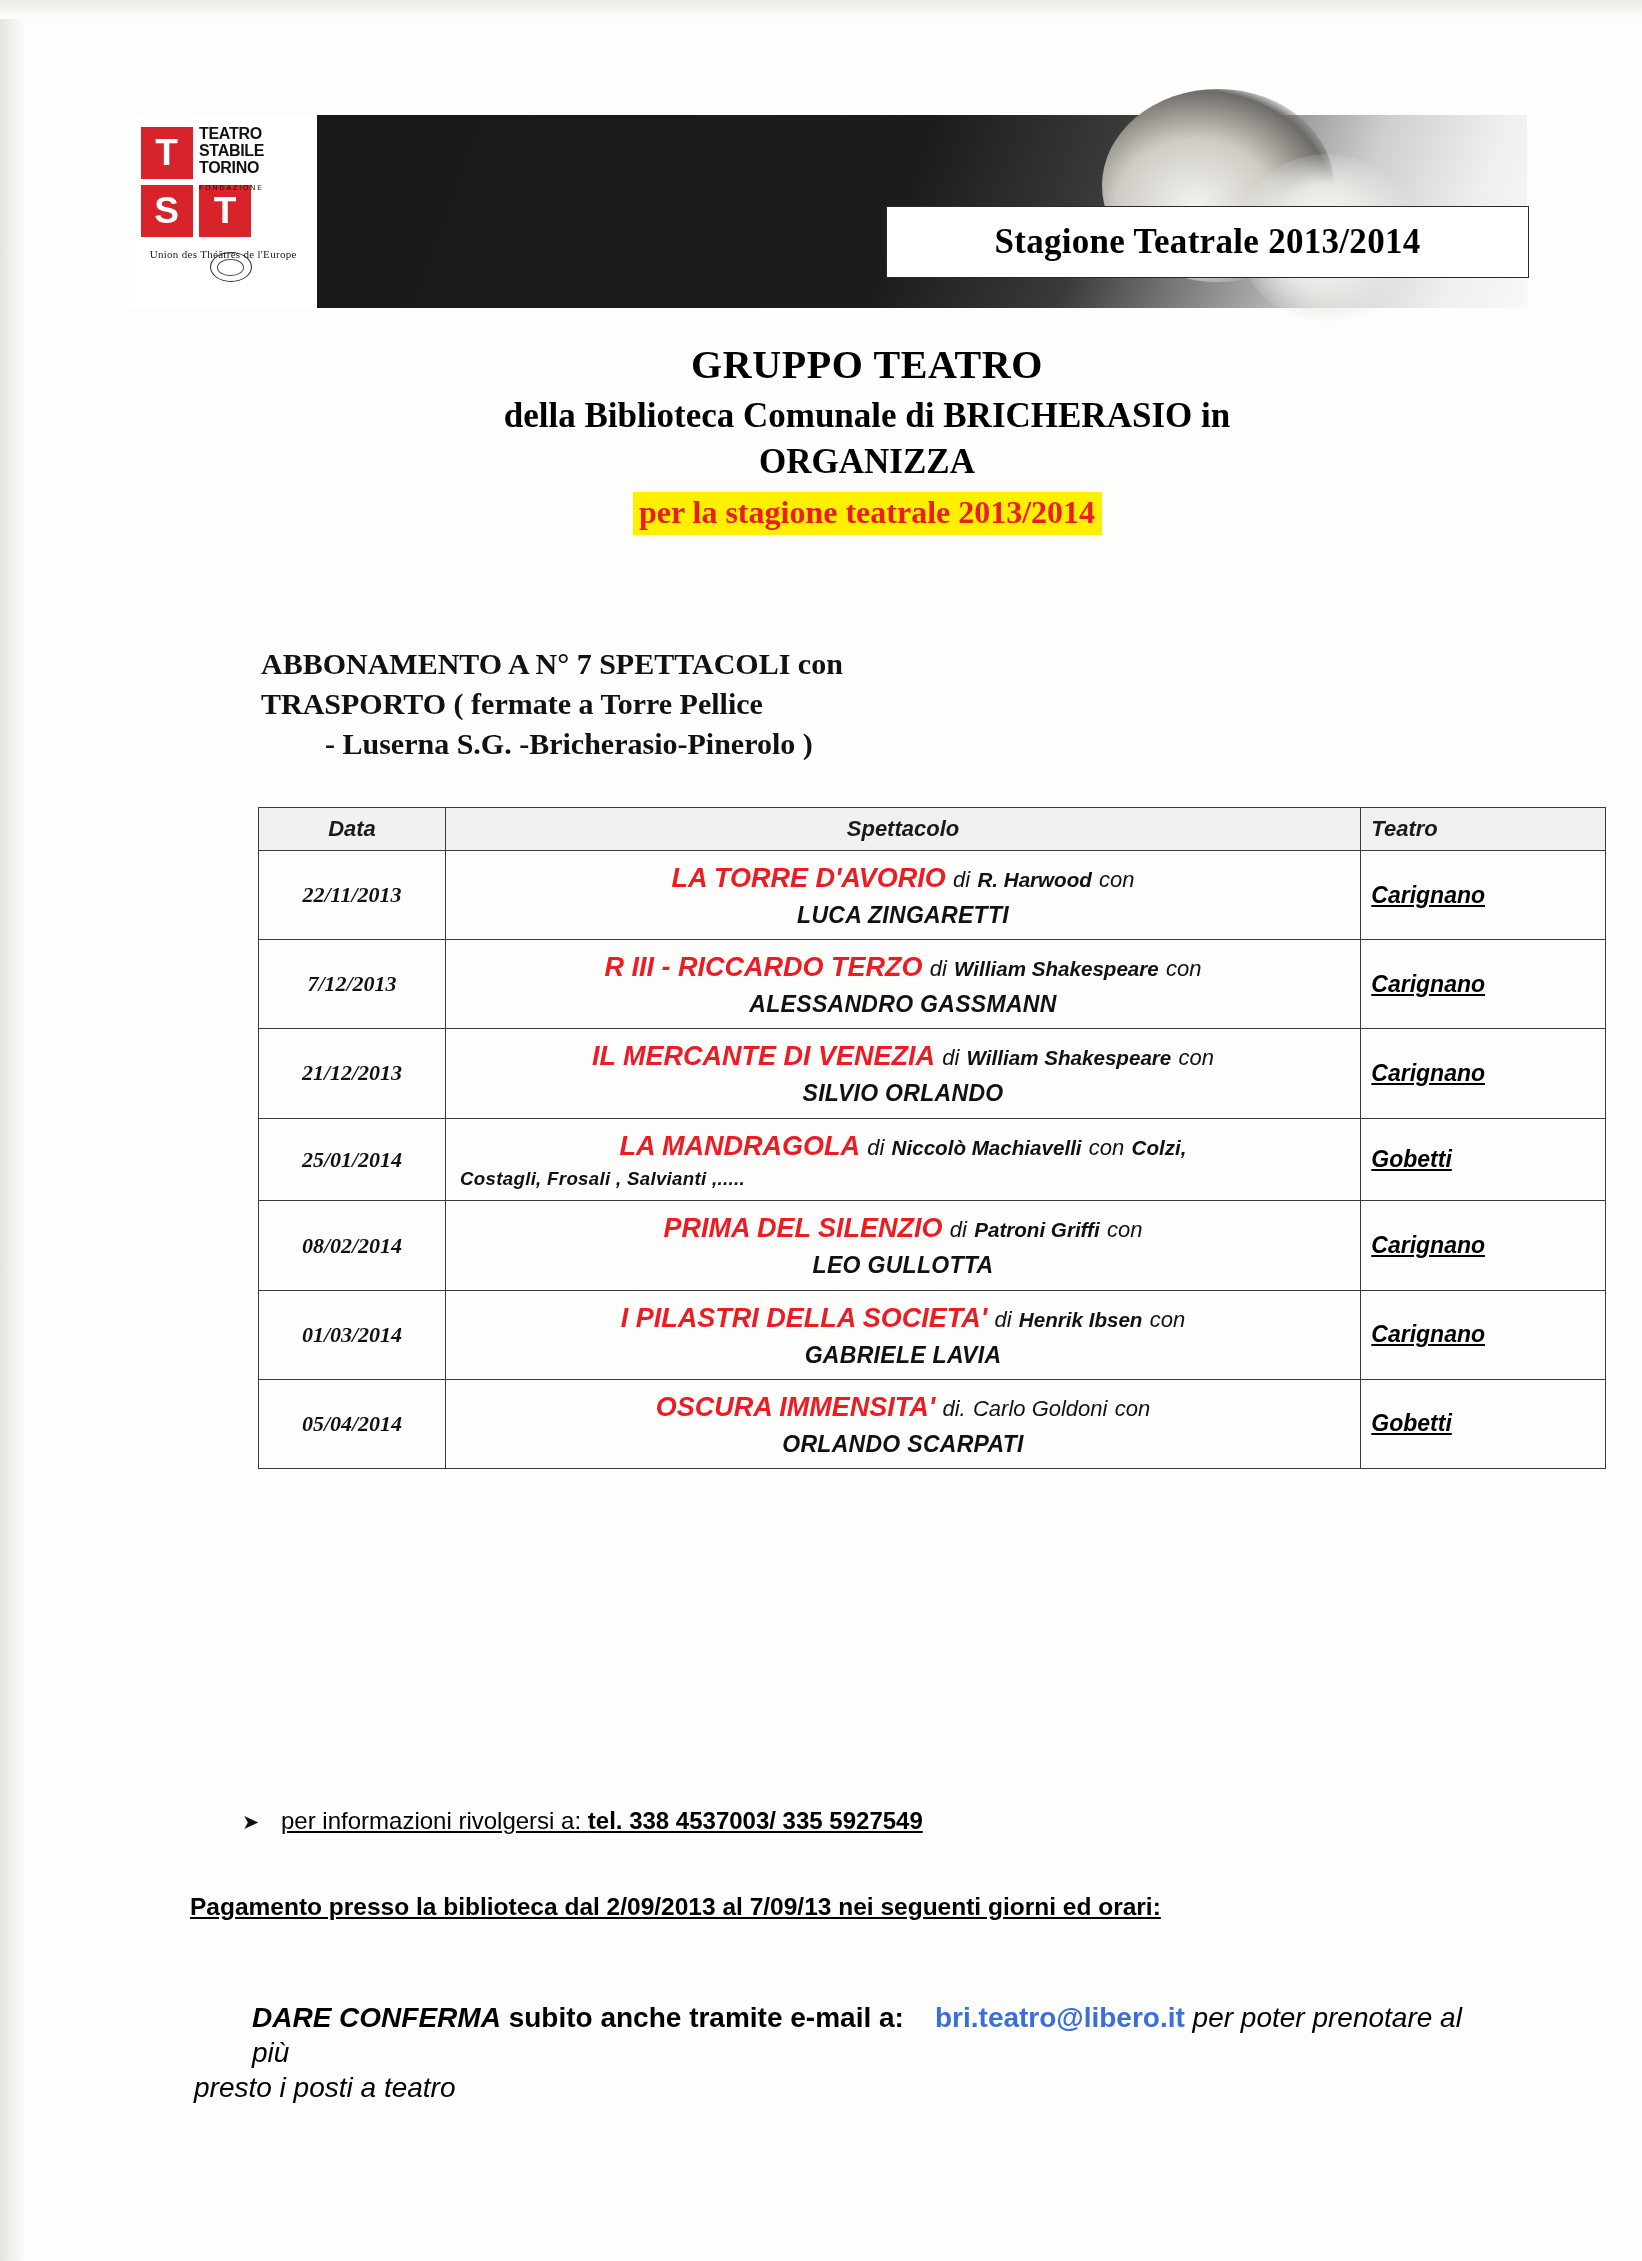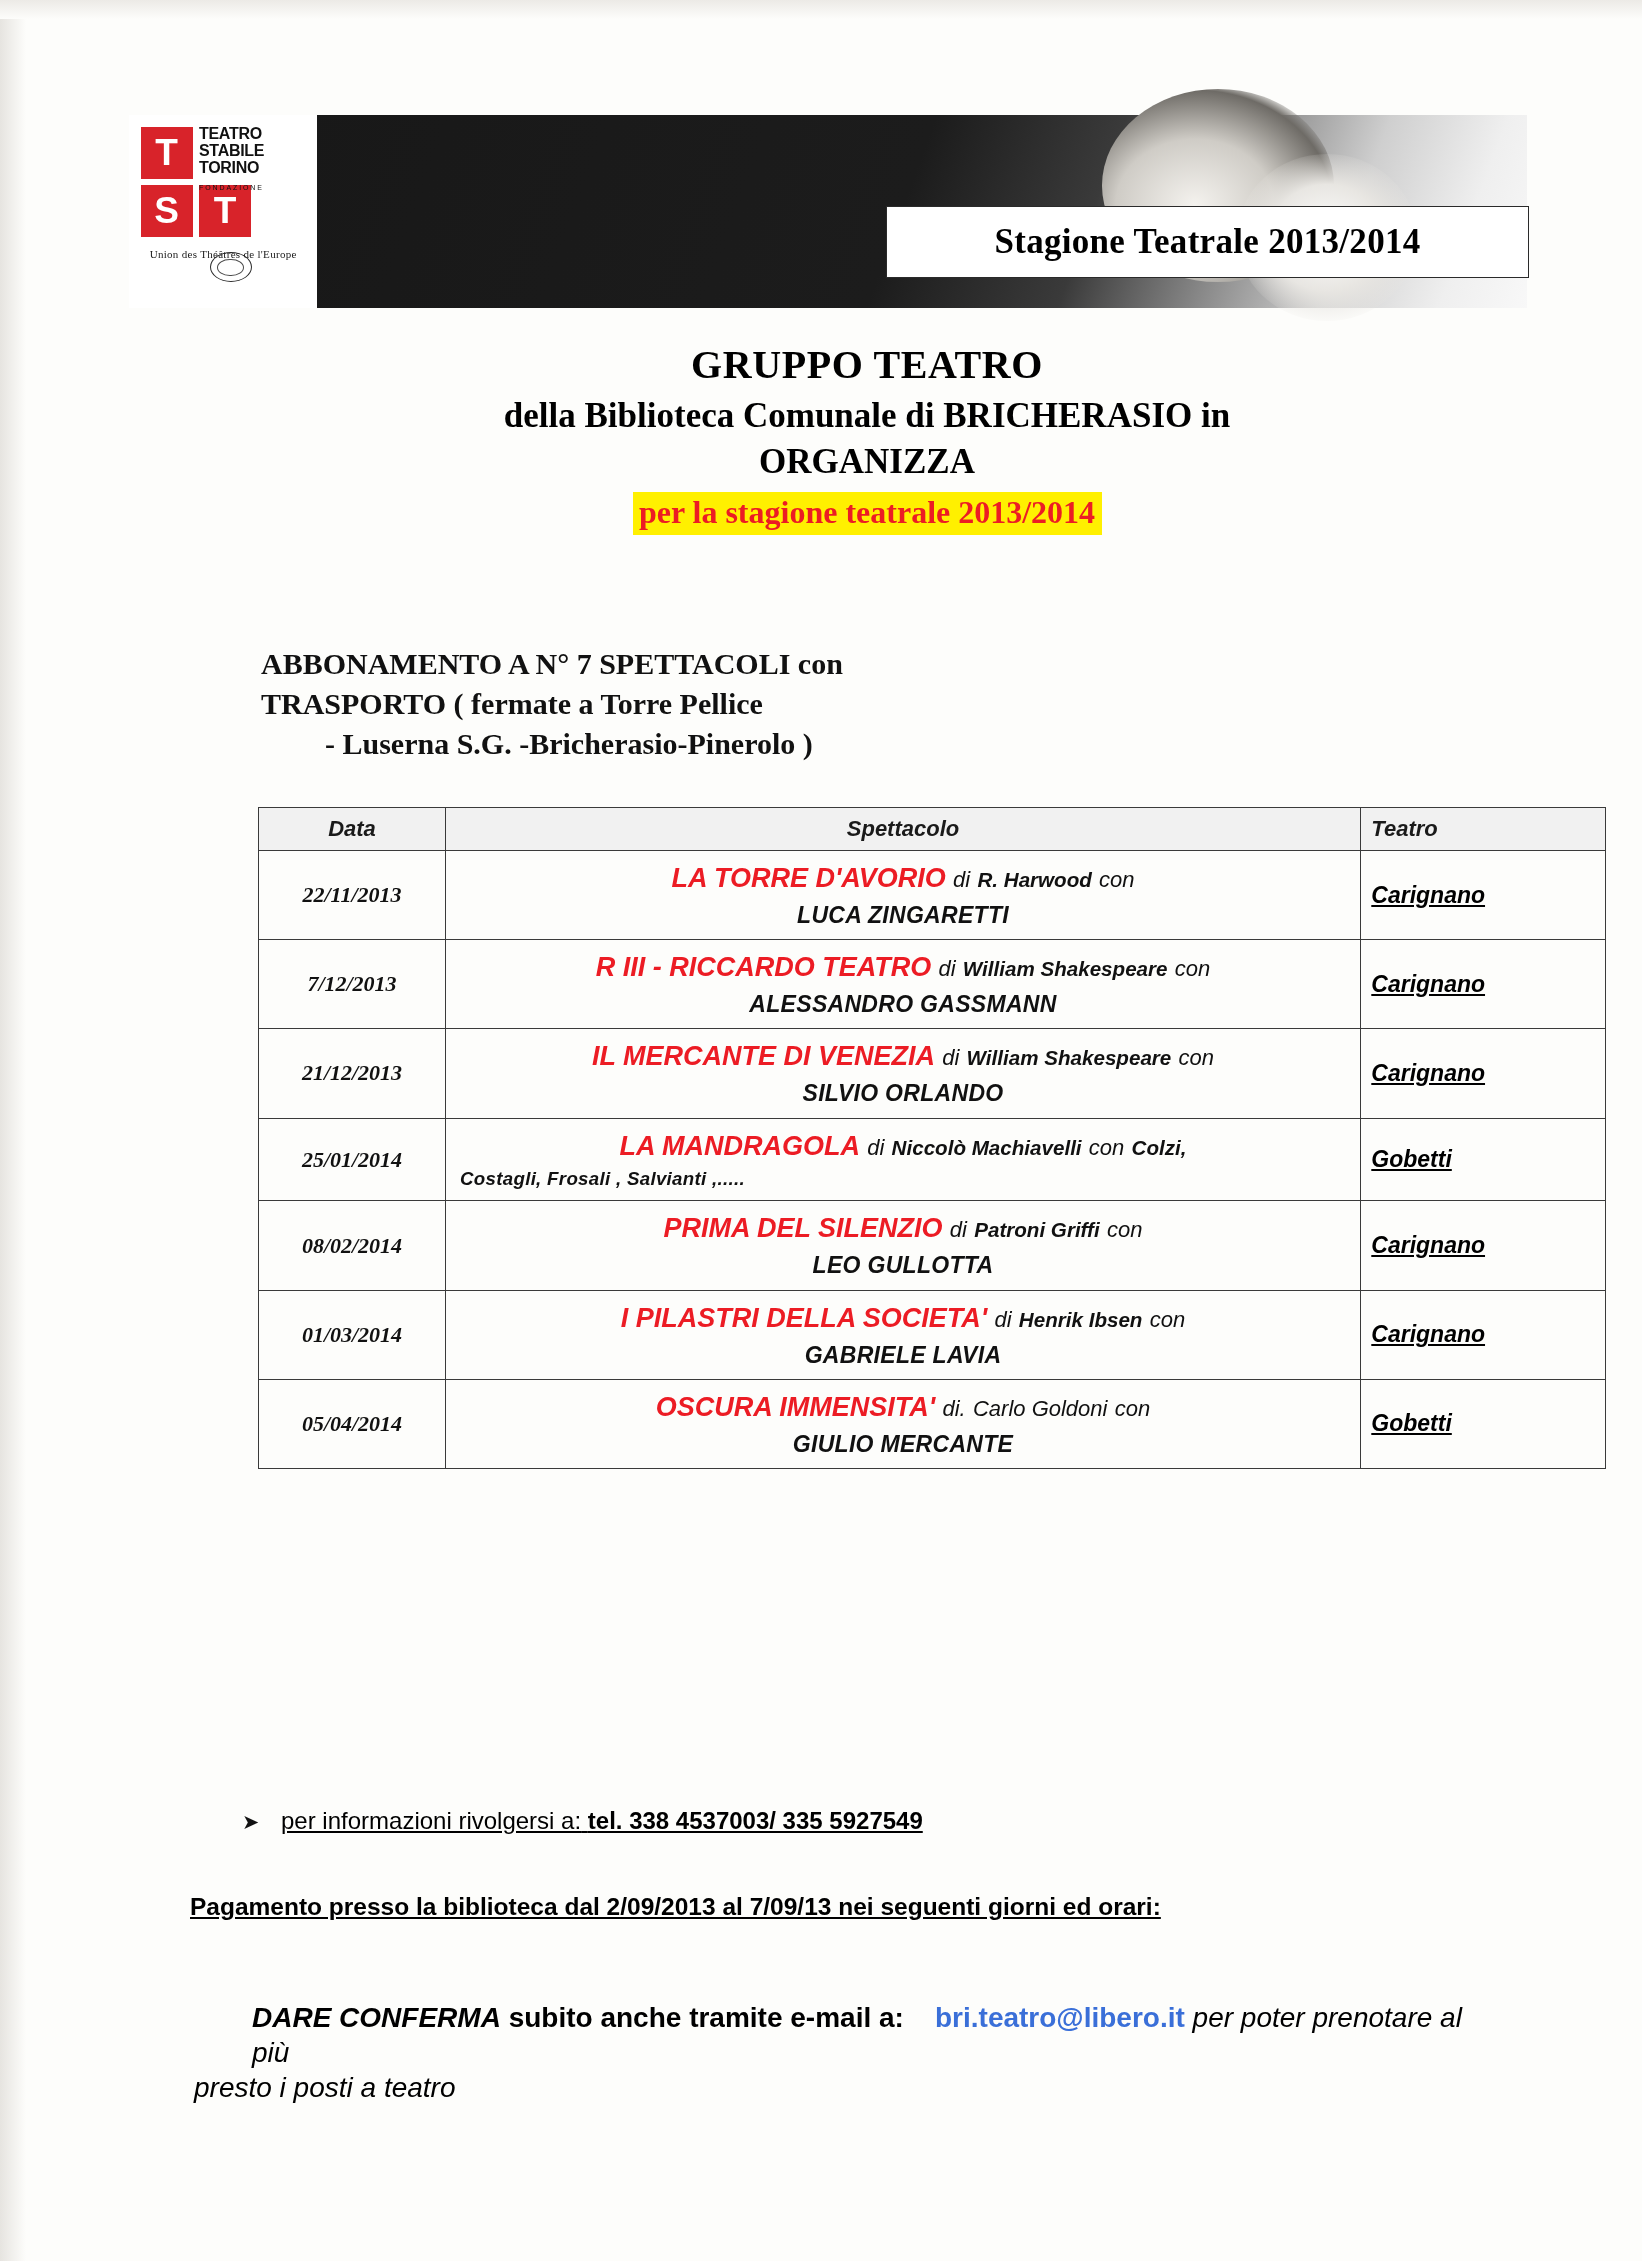--- a/index.html
+++ b/index.html
@@ -423,21 +423,21 @@
             <span class="spett-con">con</span>
           </div>
           <div class="spett-line2">LUCA   ZINGARETTI</div>
         </td>
         <td class="teatro-cell"><span>Carignano</span></td>
       </tr>
       <tr>
         <td class="data-cell">7/12/2013</td>
         <td class="spett-cell">
           <div class="spett-line1">
-            <span class="spett-title">R III - RICCARDO TEATRO</span>
+            <span class="spett-title">R III - RICCARDO TERZO</span>
             <span class="spett-di">di</span>
             <span class="spett-author">William Shakespeare</span>
             <span class="spett-con">con</span>
           </div>
           <div class="spett-line2">ALESSANDRO  GASSMANN</div>
         </td>
         <td class="teatro-cell"><span>Carignano</span></td>
       </tr>
       <tr>
         <td class="data-cell">21/12/2013</td>
@@ -494,21 +494,21 @@
       </tr>
       <tr>
         <td class="data-cell">05/04/2014</td>
         <td class="spett-cell">
           <div class="spett-line1">
             <span class="spett-title">OSCURA IMMENSITA'</span>
             <span class="spett-di">di.</span>
             <span class="spett-di">Carlo Goldoni</span>
             <span class="spett-con">con</span>
           </div>
-          <div class="spett-line2">GIULIO MERCANTE</div>
+          <div class="spett-line2">ORLANDO SCARPATI</div>
         </td>
         <td class="teatro-cell"><span>Gobetti</span></td>
       </tr>
     </tbody>
   </table>
 
   <div class="info-line">
     <span class="info-bullet">➤</span>
     <span class="info-text">
       <span>per informazioni rivolgersi a:</span>

